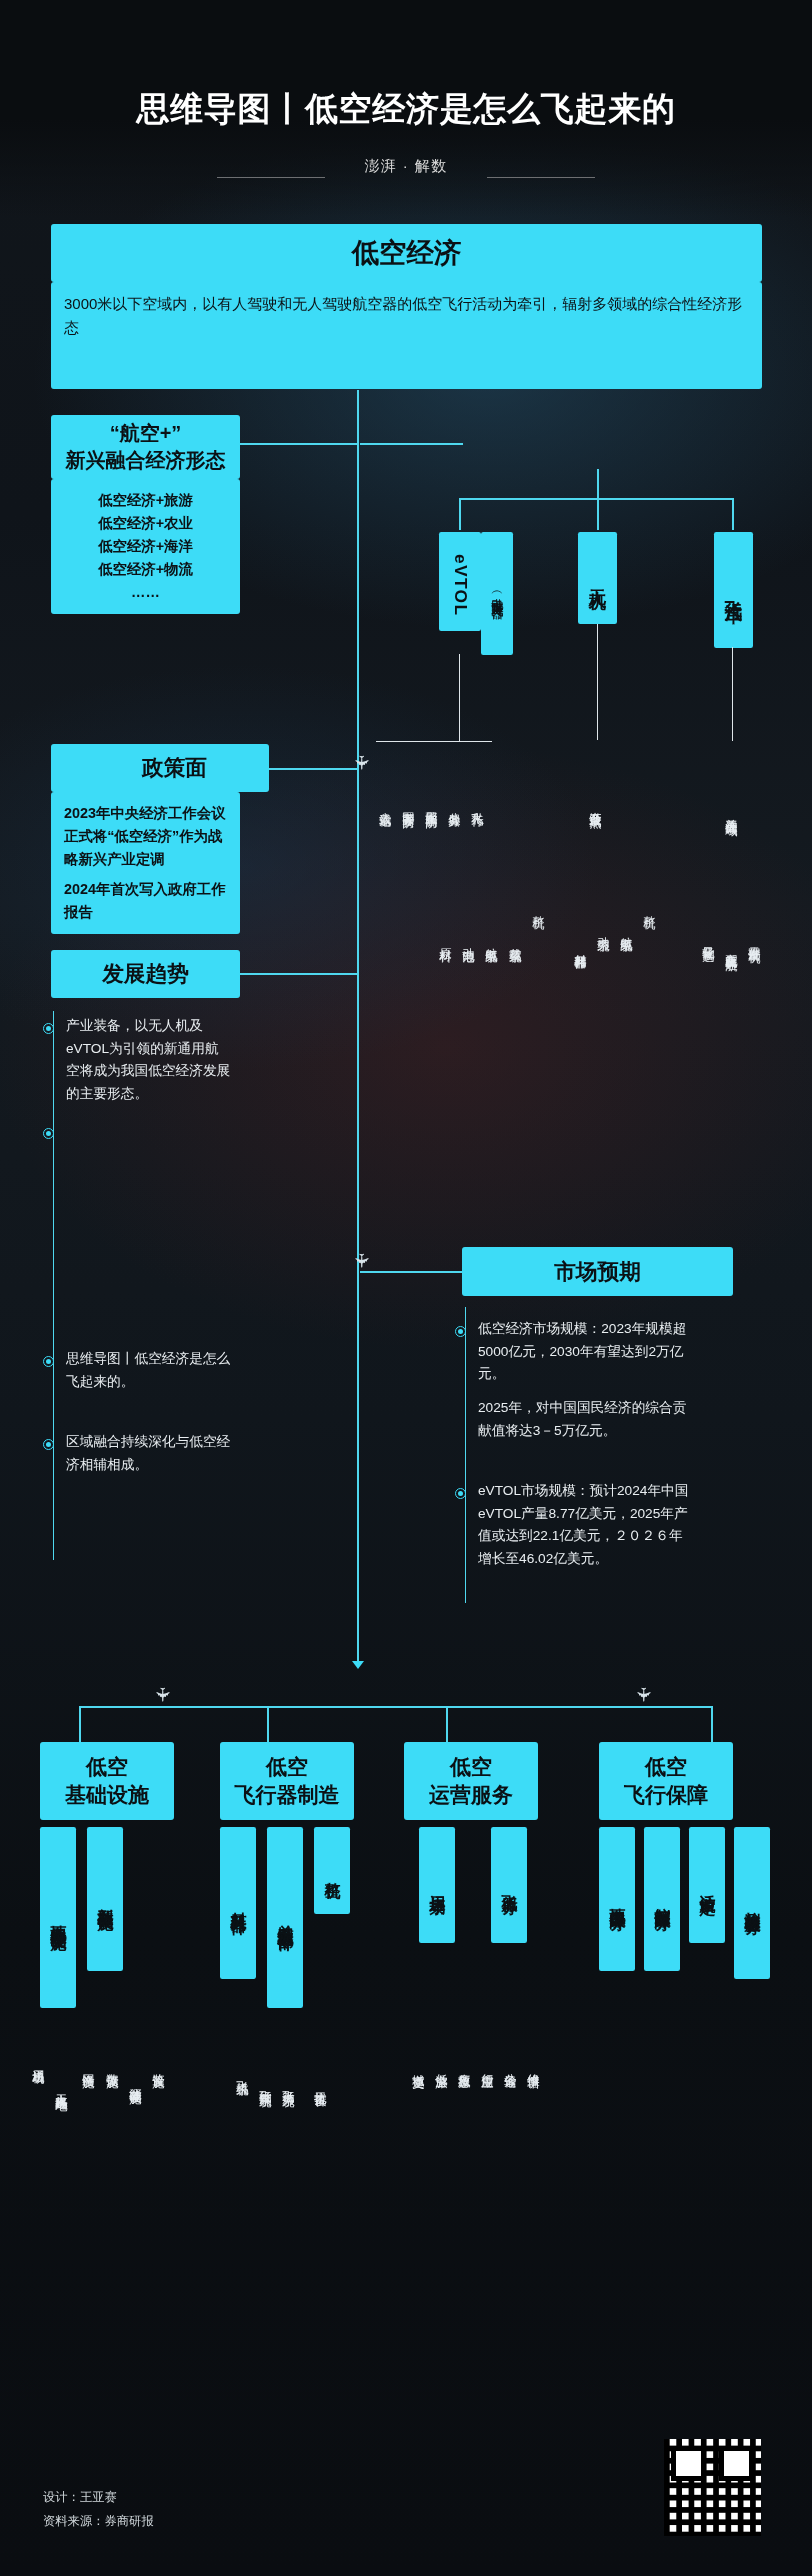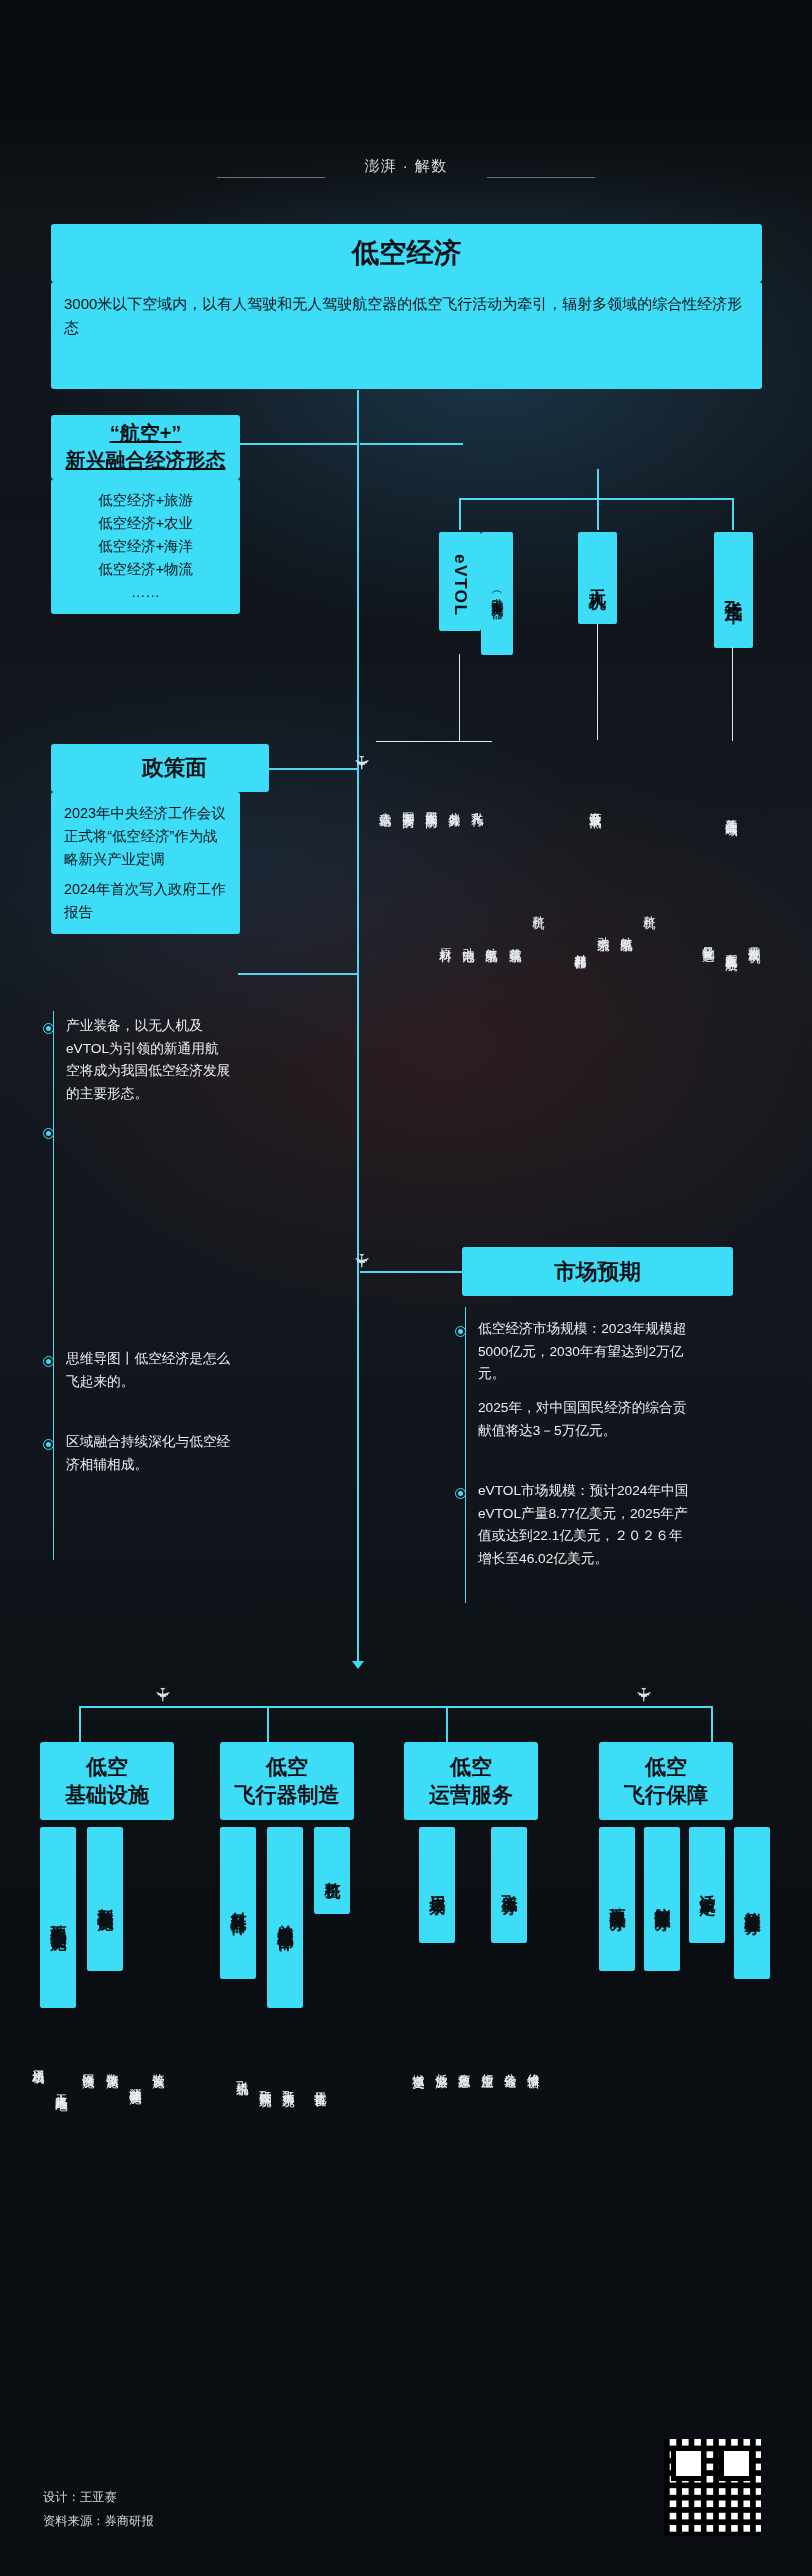--- a/index.html
+++ b/index.html
@@ -27,21 +27,21 @@
   .brandline .ln{position:absolute;top:10.8px;height:0.7px;background:#6d6f72;}
   .brandline .ln.l{left:217px;width:108px;}
   .brandline .ln.r{right:217px;width:108px;}
   .brand{position:absolute;left:0;top:157px;width:812px;text-align:center;font-size:15px;color:#dcdcdc;letter-spacing:1.4px;}
 
   
   .box{position:absolute;background:#3ddcf7;color:#0b1115;border-radius:2.9px;
        display:flex;align-items:center;justify-content:center;text-align:center;
        font-weight:bold;line-height:1.35;}
   .panel{position:absolute;background:#3ddcf7;color:#0c1216;border-radius:2.9px;
-       padding:10px 13px;line-height:1.6;font-size:13.7px;}
+       padding:10px 13px;line-height:1.6;font-size:13.7px;font-weight:bold;}
   .vbox{position:absolute;background:#3ddcf7;color:#0b1115;border-radius:2.2px;
        writing-mode:vertical-rl;text-orientation:upright;
        display:flex;align-items:center;justify-content:center;text-align:center;
        font-weight:bold;letter-spacing:1.4px;}
   .vtext{position:absolute;writing-mode:vertical-rl;text-orientation:upright;
        color:#e8eef2;font-size:12.3px;line-height:1.5;letter-spacing:0.7px;text-align:center;}
   .line{position:absolute;background:#4fd8ef;}
   .lineW{position:absolute;background:#dfe6ea;}
   .txt{position:absolute;color:#e9eef1;font-size:13.7px;line-height:1.65;}
   .dot{position:absolute;width:9.4px;height:9.4px;border:1.4px solid #3ddcf7;border-radius:50%;}
@@ -56,52 +56,54 @@
      background-size:12.3px 12.3px;}
   .qr:before{content:"";position:absolute;left:7.2px;top:7.2px;width:24.6px;height:24.6px;border:5.8px solid #000;background:#fff;}
   .qr:after{content:"";position:absolute;right:7.2px;top:7.2px;width:24.6px;height:24.6px;border:5.8px solid #000;background:#fff;}
 </style>
 </head>
 <body>
 
 <div class="page">
 
   <div class="header"></div>
+  <div class="title">思维导图丨低空经济是怎么飞起来的</div>
   <div class="brandline">
     <div class="ln l"></div>
       <div class="ln r"></div>
   </div>
   <div class="brand">澎湃 · 解数</div>
 
   <div class="box" style="left:51px;top:224px;width:711px;height:58px;font-size:27.4px;">低空经济</div>
   <div class="panel" style="left:51px;top:282px;width:685px;min-height:87px;font-size:15px;font-weight:normal;">3000米以下空域内，以有人驾驶和无人驾驶航空器的低空飞行活动为牵引，辐射多领域的综合性经济形态</div>
 
   <div class="line" style="left:357px;top:390px;width:2.2px;height:1271px;"></div>
 
   <div class="line" style="left:238px;top:443px;width:121px;height:2.2px;"></div>
-  <div class="box" style="left:51px;top:415px;width:189px;height:64px;font-size:20px;flex-direction:column;text-decoration:underline;">
+  <div class="box" style="left:51px;top:415px;width:189px;height:64px;font-size:20px;flex-direction:column;">
     <span style="white-space:pre-line;">“航空+”
 新兴融合经济形态</span>
   </div>
   <div class="panel" style="left:51px;top:479px;width:163px;font-size:14.4px;text-align:center;">
     <div>低空经济+旅游</div>
     <div>低空经济+农业</div>
     <div>低空经济+海洋</div>
     <div>低空经济+物流</div>
     <div>……</div>
   </div>
 
   <div class="line" style="left:238px;top:768px;width:121px;height:2.2px;"></div>
   <div class="box" style="left:51px;top:744px;width:189px;height:48px;font-size:21.7px;padding-left:29px;">政策面</div>
   <div class="panel" style="left:51px;top:792px;width:163px;font-size:14.4px;">
     <div style="margin-bottom:7.2px;">2023年中央经济工作会议正式将“低空经济”作为战略新兴产业定调</div>
     <div>2024年首次写入政府工作报告</div>
   </div>
 
   <div class="line" style="left:238px;top:973px;width:121px;height:2.2px;"></div>
+  <div class="box" style="left:51px;top:950px;width:189px;height:48px;font-size:21.7px;">发展趋势</div>
   <div class="line" style="left:53px;top:1011px;width:1.4px;height:549px;"></div>
 
   <div class="dot" style="left:43px;top:1023px;"></div>
   <div class="txt" style="left:66px;top:1015px;width:166px;">产业装备，以无人机及eVTOL为引领的新通用航空将成为我国低空经济发展的主要形态。</div>
 
   <div class="dot" style="left:43px;top:1128px;"></div>
 
   <div class="dot" style="left:43px;top:1356px;"></div>
   <div class="txt" style="left:66px;top:1348px;width:166px;">思维导图丨低空经济是怎么飞起来的。</div>
 

